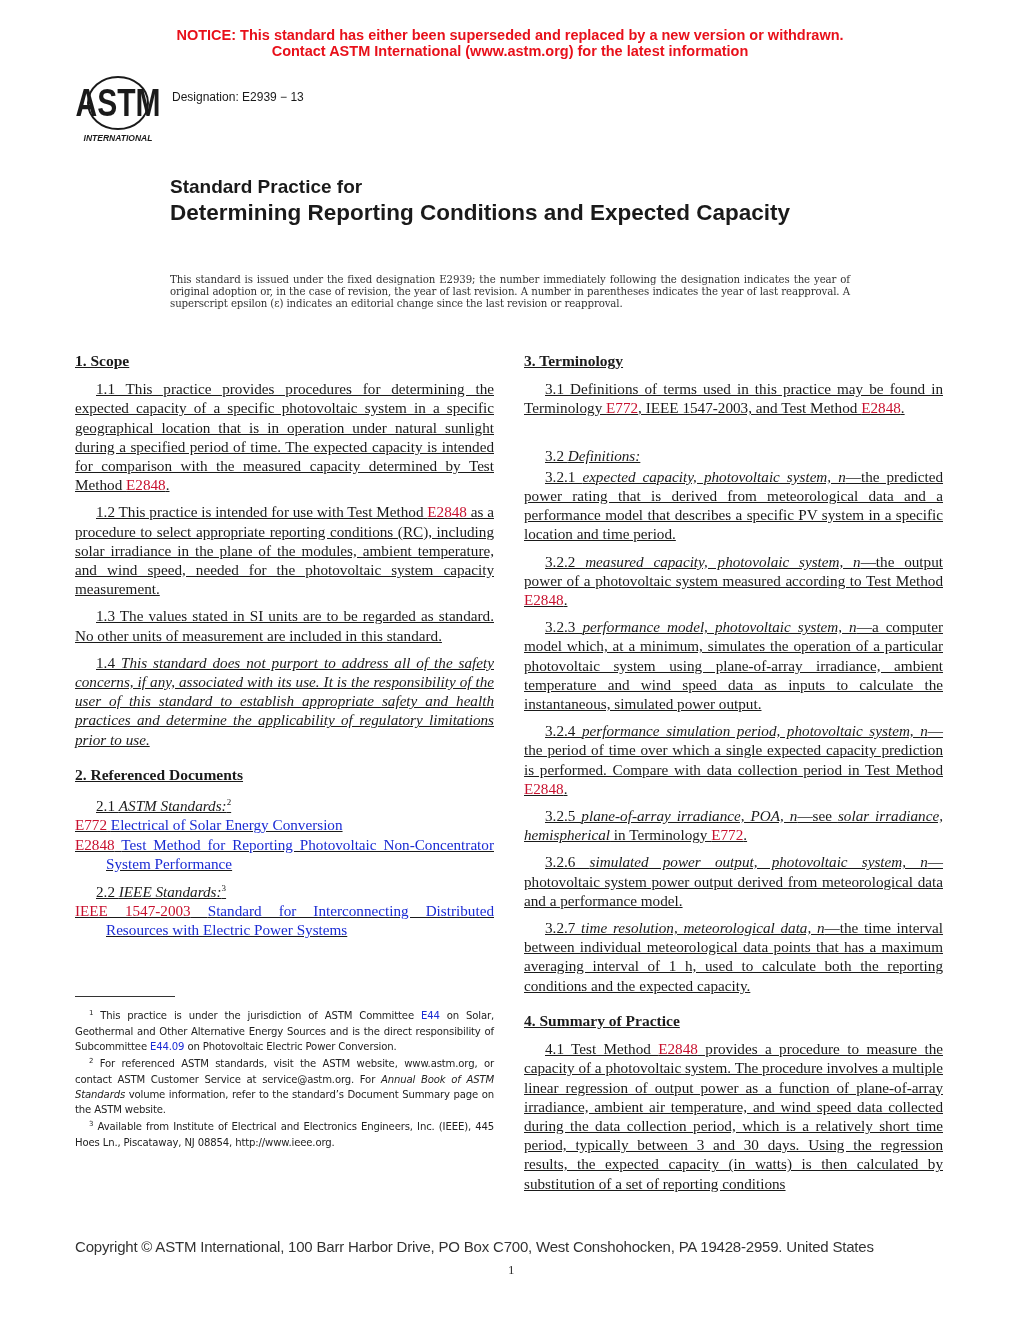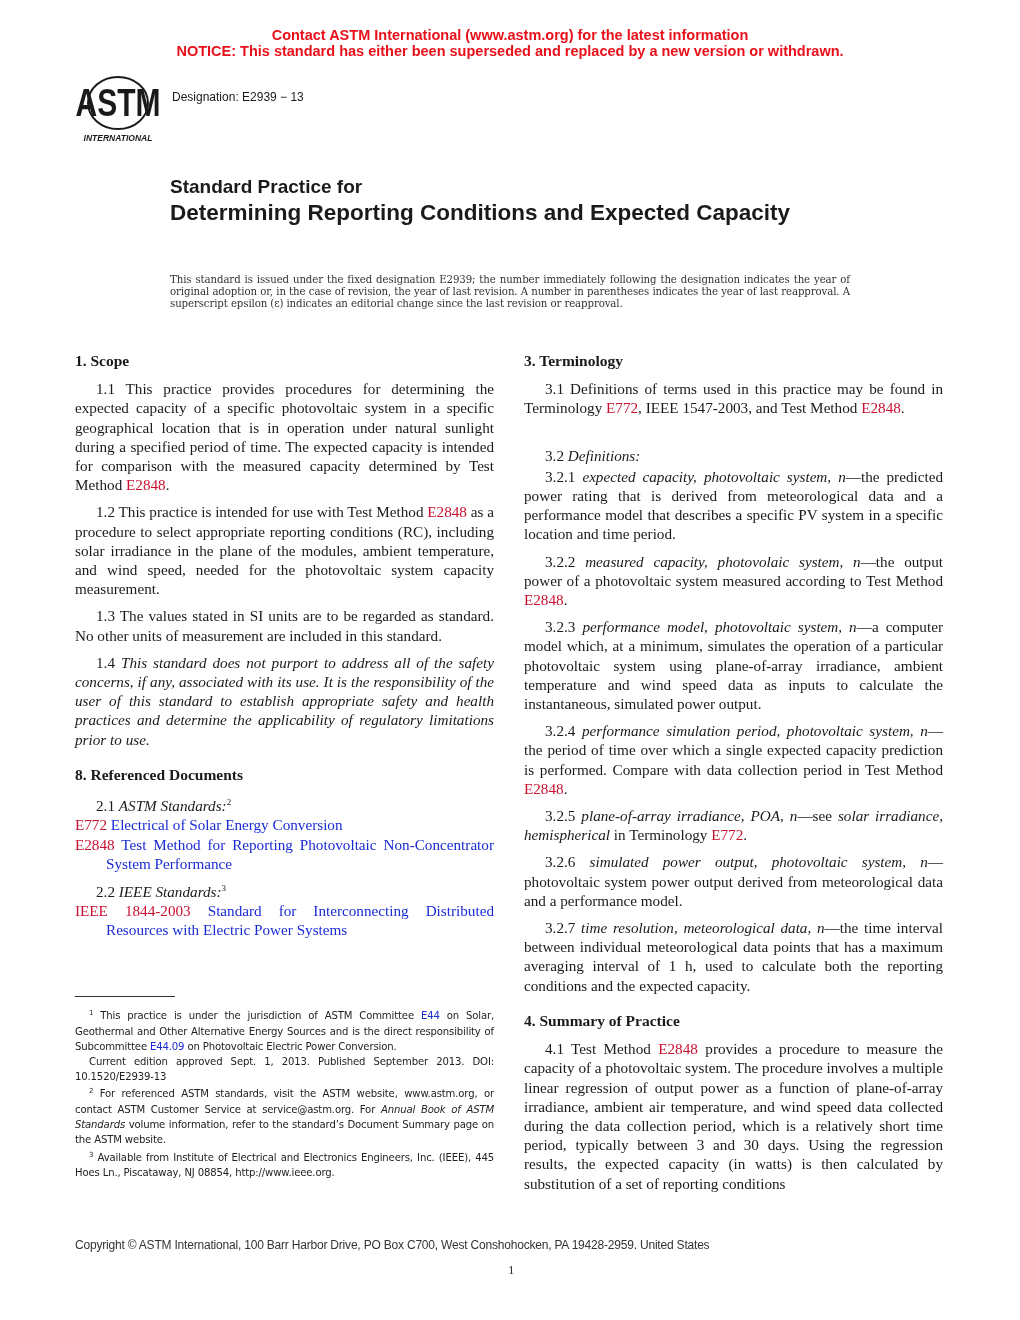--- a/index.html
+++ b/index.html
@@ -9,46 +9,46 @@
   .logo { position:absolute; left:72px; top:76px; width:92px; height:68px; }
   .designation { position:absolute; left:172px; top:90px; font-family:Liberation Sans, sans-serif;
     font-size:12px; color:#1a1a1a; }
   .title { position:absolute; left:170px; top:175px; font-family:"Liberation Sans", sans-serif; font-weight:bold;
     color:#1a1a1a; }
   .title .l1 { font-size:19px; line-height:24px; }
   .title .l2, .title .l3 { font-size:22.5px; line-height:27px; }
   .title sup { font-size:13px; vertical-align:top; position:relative; top:-2px; }
   .preamble { position:absolute; left:170px; top:274px; width:680px; font-family:"DejaVu Serif", serif;
     font-size:10.2px; line-height:12px; color:#333; text-align:justify; letter-spacing:-0.1px; }
-  .col { position:absolute; font-family:"Liberation Serif", serif; font-size:15.2px; line-height:19.2px; color:#1a1a1a; }
+  .col { position:absolute; font-family:"Liberation Serif", serif; font-size:15.2px; line-height:19.2px; color:#1a1a1a;text-decoration:underline; }
   .col.left { left:75px; top:351px; width:419px; }
   .col.right { left:524px; top:351px; width:419px; }
   .h { font-weight:bold; margin:0 0 9px 0; font-size:15.5px; }
   .p { text-align:justify; text-indent:21px; margin:0 0 8px 0; }
   .p.tight { margin-bottom:2px;margin-top:28px; }
   .red { color:#c8102e; }
   .blue { color:#1a2bd4; }
   .ref { padding-left:31px; text-indent:-31px; text-align:justify; margin:0; }
   .sub { text-indent:21px; margin:0 0 0 0; }
   i { font-style:italic; }
   .fnrule { position:absolute; left:75px; top:996px; width:100px; border-top:1px solid #333; }
   .footnotes { position:absolute; left:75px; top:1006px; width:419px; font-family:"DejaVu Sans", sans-serif;
     font-size:10.1px; line-height:15.2px; color:#222; letter-spacing:-0.15px; }
   .footnotes .fn { text-indent:14px; text-align:justify; margin:0; }
   .footnotes sup { font-size:7px; }
   .fnblue { color:#1a2bd4; }
-  .copyright { position:absolute; left:75px; top:1238px; font-family:"Liberation Sans", sans-serif; font-size:12px; color:#333; letter-spacing:-0.2px; }
+  .copyright { position:absolute; left:75px; top:1238px; font-family:"Liberation Sans", sans-serif; font-size:15px; color:#333; letter-spacing:-0.2px; }
   .pageno { position:absolute; left:508px; top:1262px; font-family:"Liberation Serif", serif; font-size:13px; color:#333; }
 </style>
 </head>
 <body>
 
 <div class="notice">
+  <div>NOTICE: This standard has either been superseded and replaced by a new version or withdrawn.</div>
   <div>Contact ASTM International (www.astm.org) for the latest information</div>
-  <div>NOTICE: This standard has either been superseded and replaced by a new version or withdrawn.</div>
 </div>
 
 <svg class="logo" viewBox="0 0 92 68">
   <ellipse cx="46" cy="27" rx="30" ry="26" fill="none" stroke="#1a1a1a" stroke-width="2"></ellipse>
   <text x="46" y="40" text-anchor="middle" font-family="Liberation Sans, sans-serif" font-weight="bold" font-size="30" fill="#1a1a1a" transform="scale(1,1.3) translate(0,-9)">ASTM</text>
   <text x="46" y="65" text-anchor="middle" font-family="Liberation Sans, sans-serif" font-weight="bold" font-style="italic" font-size="8.5" fill="#1a1a1a">INTERNATIONAL</text>
 </svg>
 
 <div class="designation">Designation: E2939 − 13</div>
 
@@ -60,33 +60,32 @@
 <div class="preamble">This standard is issued under the fixed designation E2939; the number immediately following the designation indicates the year of original adoption or, in the case of revision, the year of last revision. A number in parentheses indicates the year of last reapproval. A superscript epsilon (ε) indicates an editorial change since the last revision or reapproval.</div>
 
 <div class="col left">
   <div class="h">1.  Scope</div>
   <div class="p"><span>1.1 This practice provides procedures for determining the expected capacity of a specific photovoltaic system in a specific geographical location that is in operation under natural sunlight during a specified period of time. The expected capacity is intended for comparison with the measured capacity determined by Test Method </span><span class="red">E2848</span><span>.</span></div>
   <div class="p"><span>1.2 This practice is intended for use with Test Method </span><span class="red">E2848</span><span> as a procedure to select appropriate reporting conditions (RC), including solar irradiance in the plane of the modules, ambient temperature, and wind speed, needed for the photovoltaic system capacity measurement.</span></div>
   <div class="p">1.3 The values stated in SI units are to be regarded as standard. No other units of measurement are included in this standard.</div>
   <div class="p"><span>1.4 </span><i>This standard does not purport to address all of the safety concerns, if any, associated with its use. It is the responsibility of the user of this standard to establish appropriate safety and health practices and determine the applicability of regulatory limitations prior to use.</i></div>
 
   <div style="height:8px"></div>
-  <div class="h">8.  Referenced Documents</div>
+  <div class="h">2.  Referenced Documents</div>
   <div class="sub"><span>2.1 </span><i>ASTM Standards:</i><sup style="font-size:9px">2</sup></div>
   <div class="ref"><span class="red">E772</span> <span class="blue">Electrical of Solar Energy Conversion</span></div>
   <div class="ref" style="padding-left:31px"><span class="red">E2848</span> <span class="blue">Test Method for Reporting Photovoltaic Non-Concentrator System Performance</span></div>
   <div style="height:6px"></div>
   <div class="sub"><span>2.2 </span><i>IEEE Standards:</i><sup style="font-size:9px">3</sup></div>
-  <div class="ref"><span class="red">IEEE 1844-2003</span> <span class="blue">Standard for Interconnecting Distributed Resources with Electric Power Systems</span></div>
+  <div class="ref"><span class="red">IEEE 1547-2003</span> <span class="blue">Standard for Interconnecting Distributed Resources with Electric Power Systems</span></div>
 </div>
 
 <div class="fnrule"></div>
 <div class="footnotes">
   <div class="fn"><sup>1</sup><span> This practice is under the jurisdiction of ASTM Committee </span><span class="fnblue">E44</span><span> on Solar, Geothermal and Other Alternative Energy Sources and is the direct responsibility of Subcommittee </span><span class="fnblue">E44.09</span><span> on Photovoltaic Electric Power Conversion.</span></div>
-  <div class="fn">Current edition approved Sept. 1, 2013. Published September 2013. DOI: 10.1520/E2939-13</div>
   <div class="fn"><sup>2</sup><span> For referenced ASTM standards, visit the ASTM website, www.astm.org, or contact ASTM Customer Service at service@astm.org. For </span><i>Annual Book of ASTM Standards</i><span> volume information, refer to the standard’s Document Summary page on the ASTM website.</span></div>
   <div class="fn"><sup>3</sup><span> Available from Institute of Electrical and Electronics Engineers, Inc. (IEEE), 445 Hoes Ln., Piscataway, NJ 08854, http://www.ieee.org.</span></div>
 </div>
 
 <div class="col right">
   <div class="h">3.  Terminology</div>
   <div class="p"><span>3.1 Definitions of terms used in this practice may be found in Terminology </span><span class="red">E772</span><span>, IEEE 1547-2003, and Test Method </span><span class="red">E2848</span><span>.</span></div>
   <div class="p tight"><span>3.2 </span><i>Definitions:</i></div>
 
   <div class="p"><span>3.2.1 </span><i>expected capacity, photovoltaic system, n</i><span>—the predicted power rating that is derived from meteorological data and a performance model that describes a specific PV system in a specific location and time period.</span></div>

